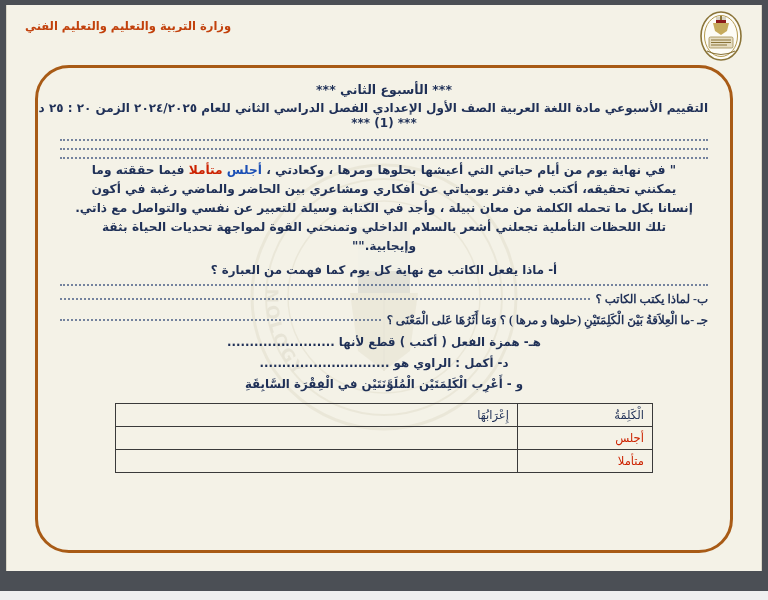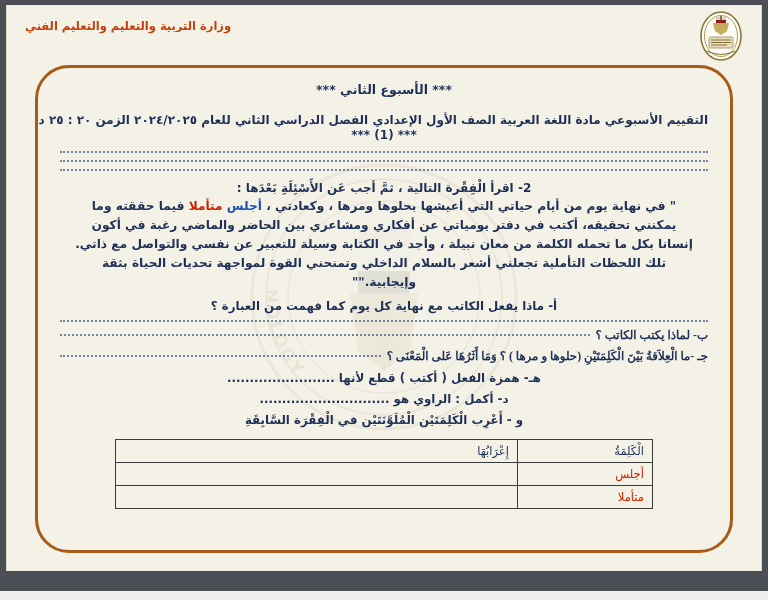--- a/index.html
+++ b/index.html
@@ -128,21 +128,21 @@
     color: #1f3057;
   }
   .title-block {
     text-align: center;
     margin: 2px 0 6px 0;
   }
   .title-main {
     font-size: 12.5px;
     font-weight: bold;
     letter-spacing: .3px;
-    margin-bottom: 16px;
+    margin-bottom: 4px;
   }
   .title-sub {
     font-size: 12px;
     font-weight: bold;
     margin-bottom: 1px;
     white-space: nowrap;
   }
   .title-num {
     font-size: 12px;
     font-weight: bold;
@@ -297,21 +297,20 @@
       <div class="title-block">
         <div class="title-main">*** الأسبوع الثاني  ***</div>
         <div class="title-sub">التقييم الأسبوعي مادة اللغة العربية الصف الأول الإعدادي الفصل الدراسي الثاني للعام ٢٠٢٤/٢٠٢٥    الزمن ٢٠ : ٢٥ دقيقة</div>
         <div class="title-num">*** (1) ***</div>
       </div>
 
       <div class="dotted"></div>
       <div class="dotted tight"></div>
       <div class="dotted tight"></div>
 
-      <div class="q2-head">2- اقرأ الْفِقْرة التالية ، ثمَّ أجب  عَن الأَسْئِلَةِ بَعْدَها   :</div>
 
       <div class="passage">
         <span>" في نهاية يوم من أيام حياتي التي أعيشها بحلوها ومرها  ، وكعادتي ، </span><span class="hl-blue">أجلس</span><span> </span><span class="hl-red">متأملا</span><span> فيما حققته وما يمكنني تحقيقه، أكتب في دفتر يومياتي عن أفكاري ومشاعري بين الحاضر والماضي رغبة في أكون إنسانا بكل ما تحمله الكلمة من معان نبيلة ، وأجد في الكتابة وسيلة للتعبير عن نفسي والتواصل مع ذاتي. تلك اللحظات التأملية تجعلني أشعر بالسلام الداخلي وتمنحني القوة لمواجهة تحديات الحياة بثقة وإيجابية.""</span>
       </div>
 
       <div class="qa-center">أ-  ماذا يفعل الكاتب مع نهاية كل يوم كما فهمت من العبارة  ؟</div>
       <div class="dotted tight"></div>
 
       <div class="sub-q">
         <span class="label">ب- لماذا يكتب الكاتب   ؟</span>

